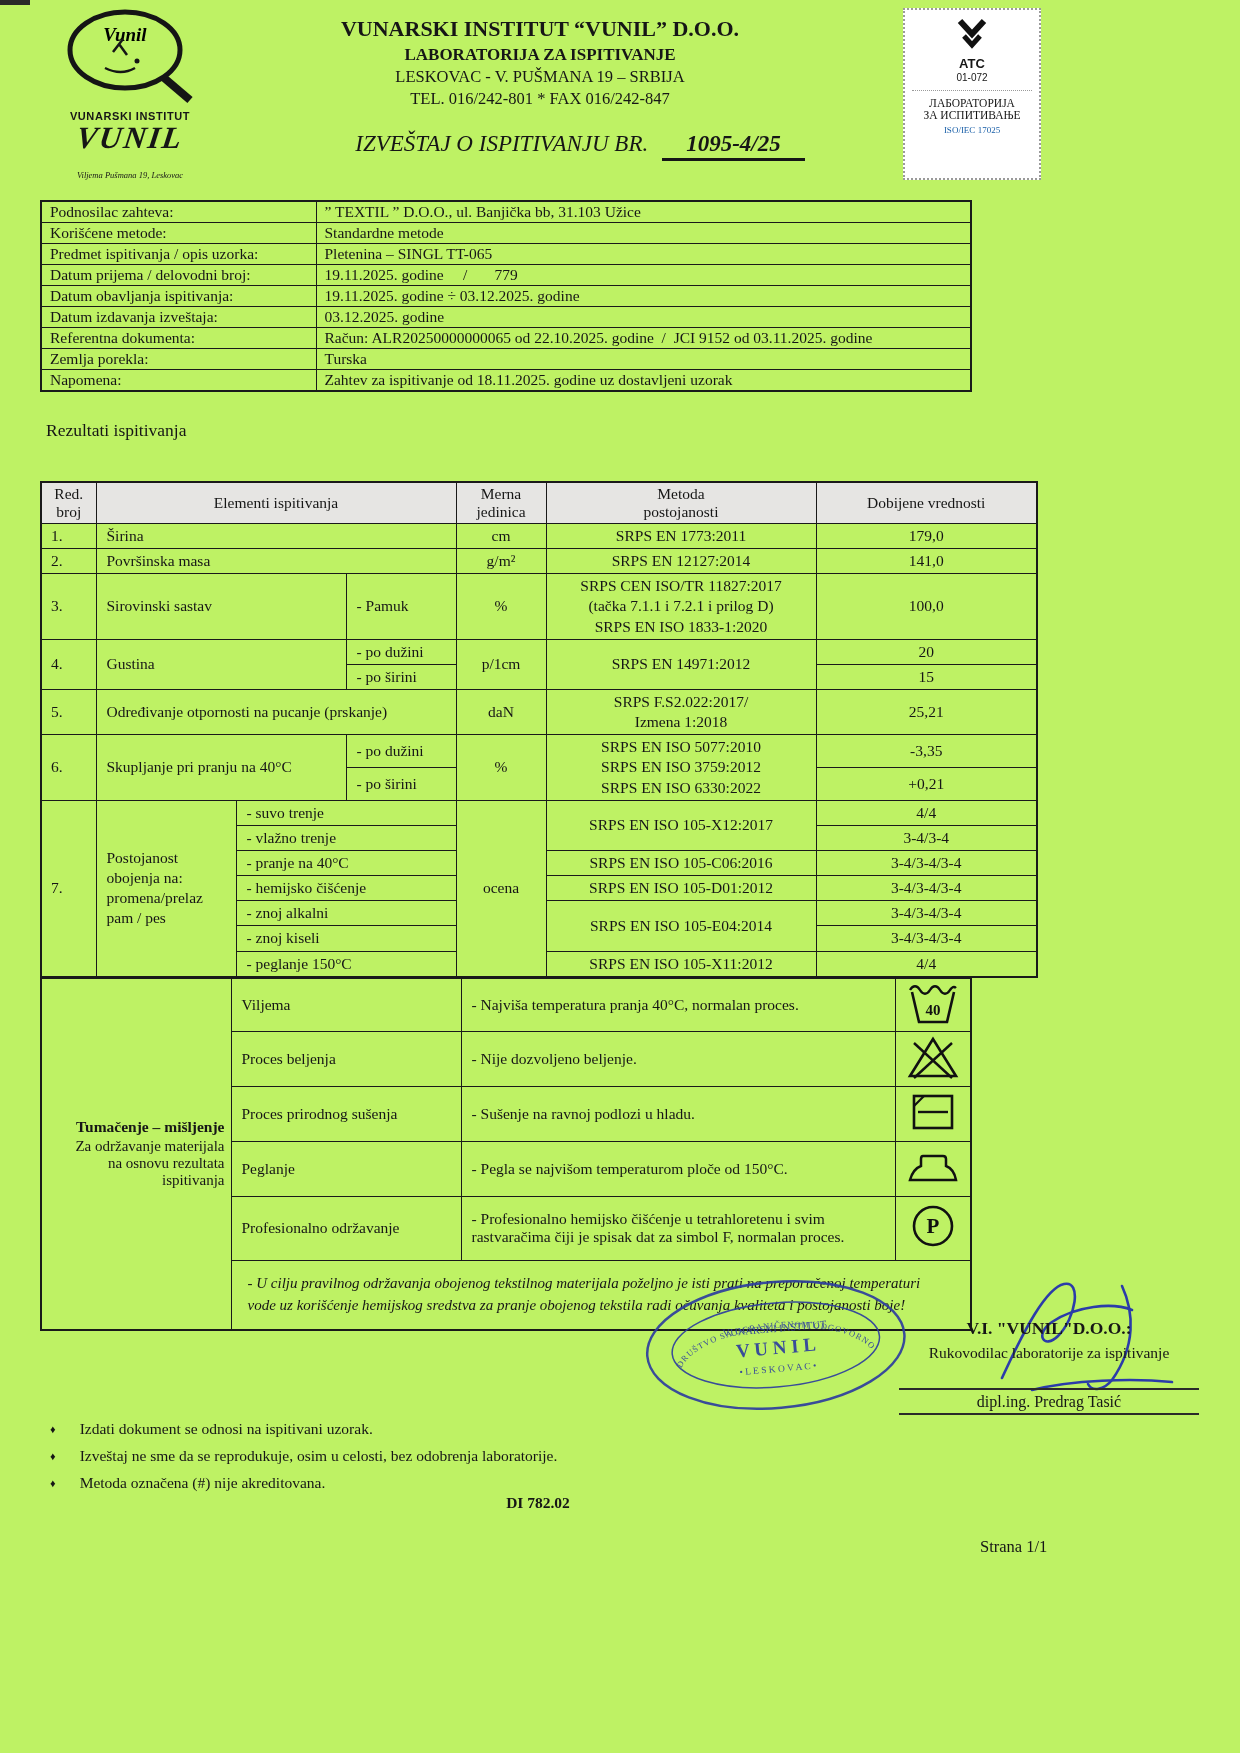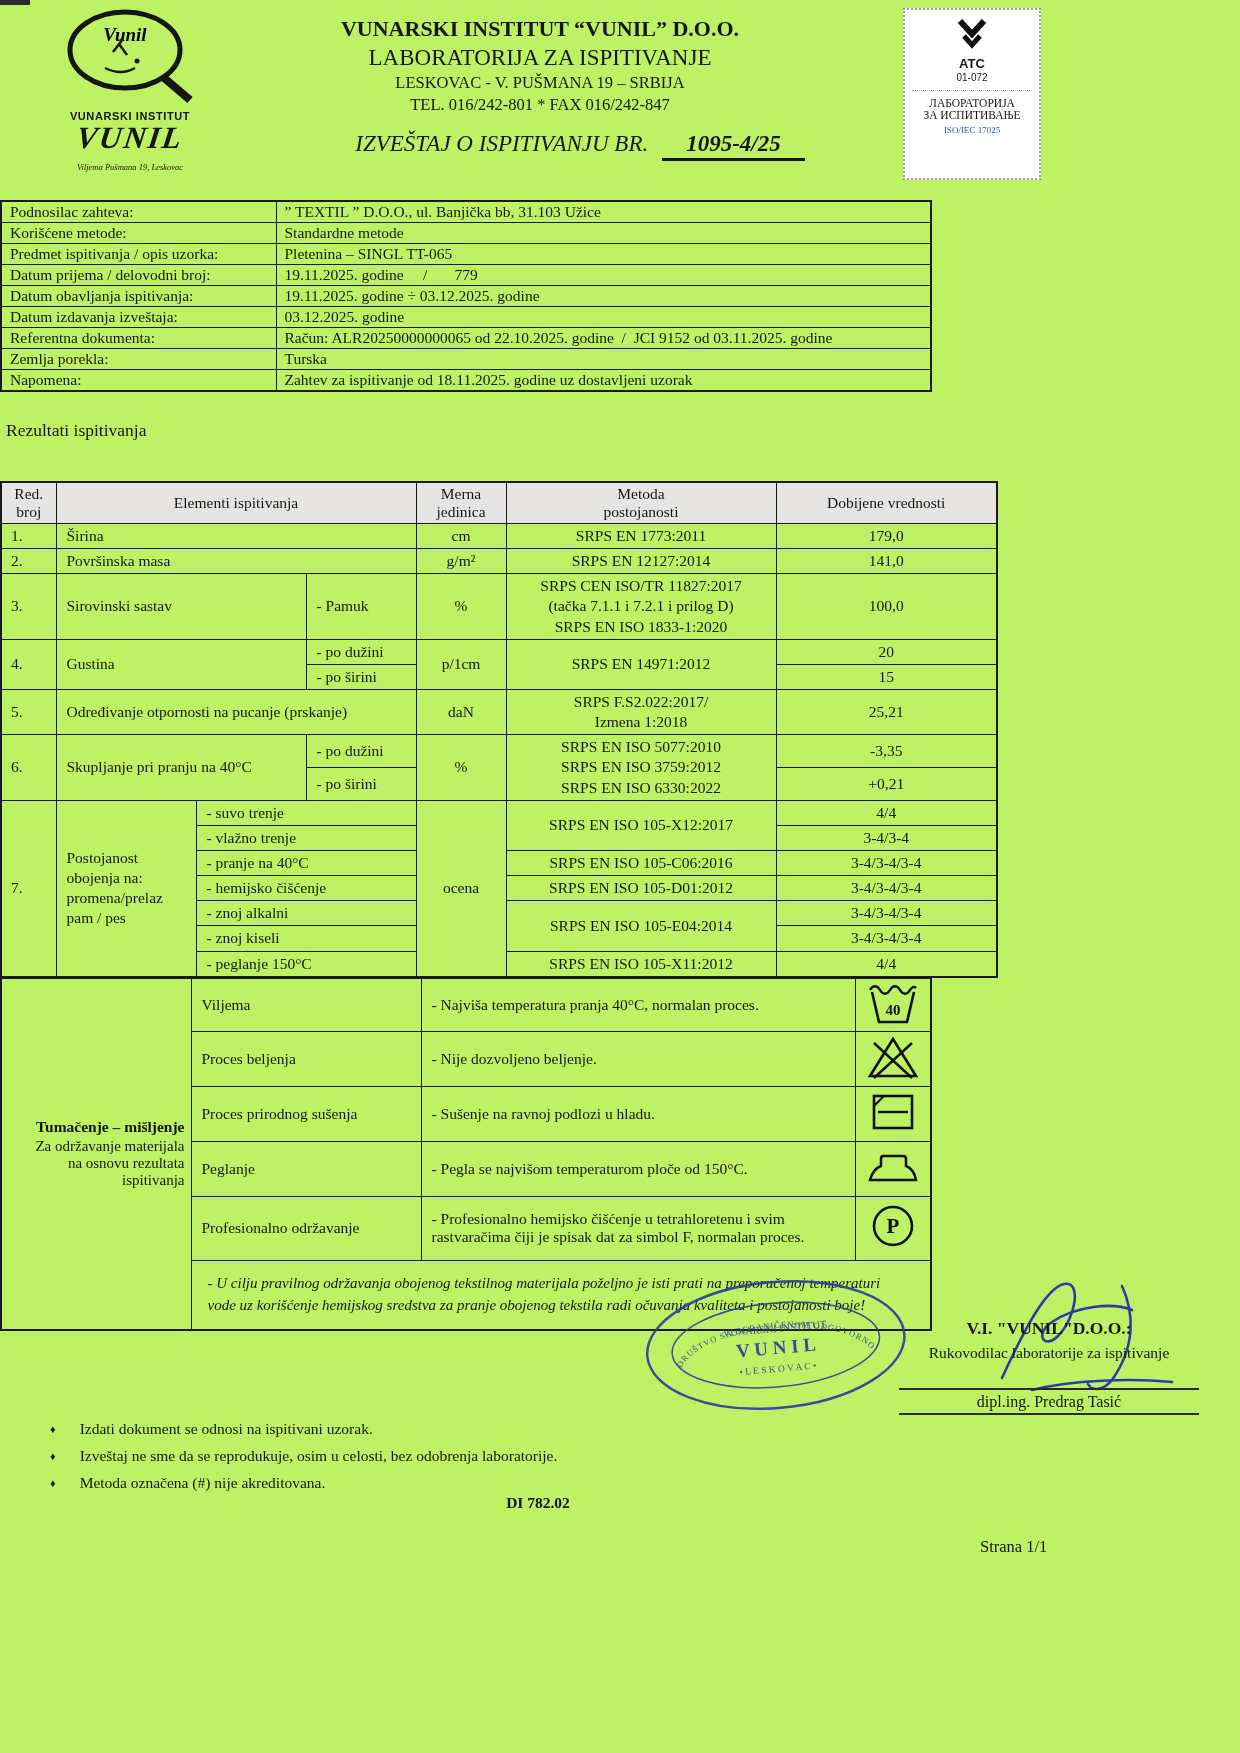--- a/index.html
+++ b/index.html
@@ -7,38 +7,38 @@
   body { font-family: "Liberation Serif", serif; color:#161616; }
   .page { position:relative; width:1240px; height:1753px; margin:0 auto; background:#bef264; overflow:hidden; }
   .pre { white-space: pre-line; }
 
   
   .hdr { position:relative; height:196px; }
   .scan-mark { position:absolute; left:0; top:0; width:30px; height:5px; background:#2a2a2a; }
   .logo { position:absolute; left:50px; top:8px; width:160px; text-align:center; }
   .logo-inst { font-family:"Liberation Sans", sans-serif; font-size:11px; font-weight:bold; letter-spacing:.6px; margin-top:2px; }
   .logo-brand { font-style:italic; font-weight:bold; font-size:31px; line-height:1.02; letter-spacing:2px; transform:skewX(-8deg); }
-  .logo-addr { font-size:8.5px; font-style:italic; margin-top:8px; }
+  .logo-addr { font-size:8.5px; font-style:italic; margin-top:16px; }
   .hdr-center { position:absolute; left:250px; top:16px; width:580px; text-align:center; }
   .hc-company { font-size:22px; font-weight:bold; }
-  .hc-lab { font-size:23px; font-weight:normal; margin-top:3px; }
+  .hc-lab { font-size:17px; font-weight:bold; margin-top:3px; }
   .hc-addr { font-size:16.5px; margin-top:2px; }
   .hc-tel { font-size:16.5px; margin-top:2px; }
   .report-title { position:absolute; left:250px; top:131px; width:660px; text-align:center; }
   .rt { font-size:23px; font-weight:normal; font-style:italic; }
   .rn { display:inline-block; font-size:23px; font-weight:bold; font-style:italic; border-bottom:3px solid #161616; padding:0 24px 1px; margin-left:14px; }
   .badge { position:absolute; left:903px; top:8px; width:138px; height:172px; border:2px dotted #9a9a9a; background:#fff; text-align:center; padding:8px 5px 4px; }
   .atc-label { font-family:"Liberation Sans", sans-serif; font-size:13px; font-weight:bold; margin-top:2px; }
   .atc-num { font-family:"Liberation Sans", sans-serif; font-size:10px; margin-top:1px; }
   .badge-div { border-top:1px dotted #9a9a9a; margin:7px 2px 6px; }
   .badge-l1, .badge-l2 { font-size:11.5px; }
   .badge-iso { font-size:9px; color:#1a5fa8; margin-top:4px; }
 
   
-  .content { width:932px; }
+  .content { margin-left:40px; width:932px; }
   table { border-collapse:collapse; width:100%; table-layout:fixed; }
 
   .info { margin-top:4px; border:2.5px solid #1a1a1a; }
   .info td { border:1.5px solid #1a1a1a; font-size:15.5px; padding:1px 8px; height:21px; overflow:hidden; }
   .info .val { white-space:pre-wrap; }
 
   .results-title { margin:28px 0 40px 6px; font-size:17.5px; }
 
   .results { border:2.5px solid #1a1a1a; }
   .results th { border:1.5px solid #1a1a1a; background:#e6e5e3; font-weight:normal; font-size:15.5px; padding:2px 4px; text-align:center; }

